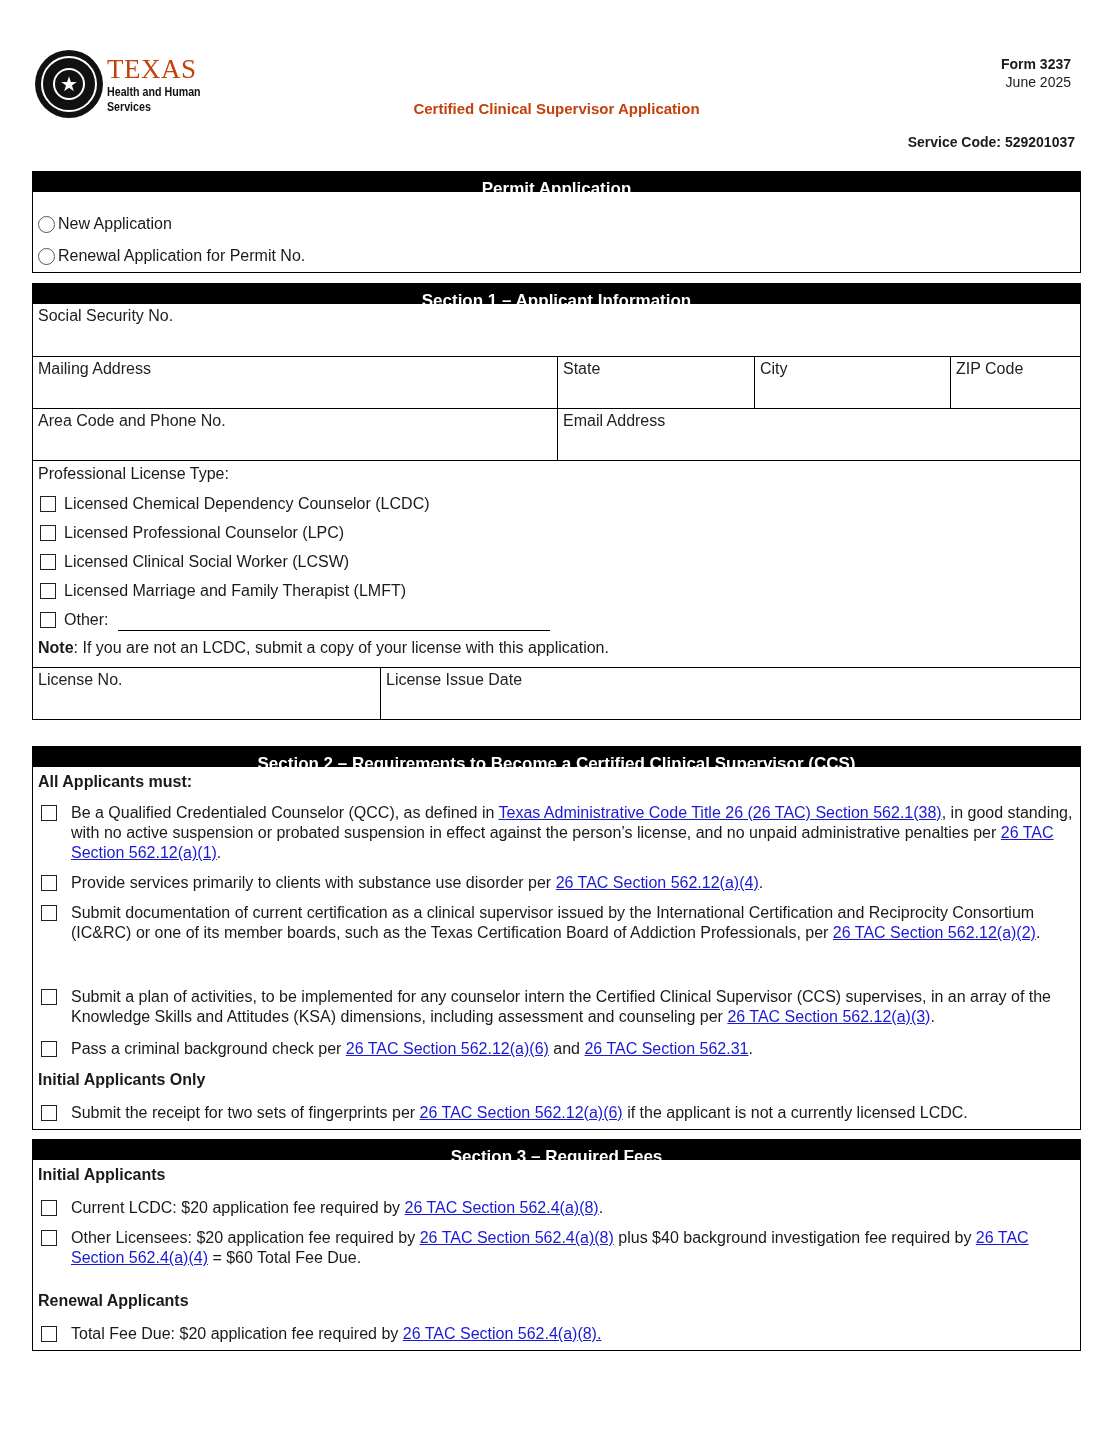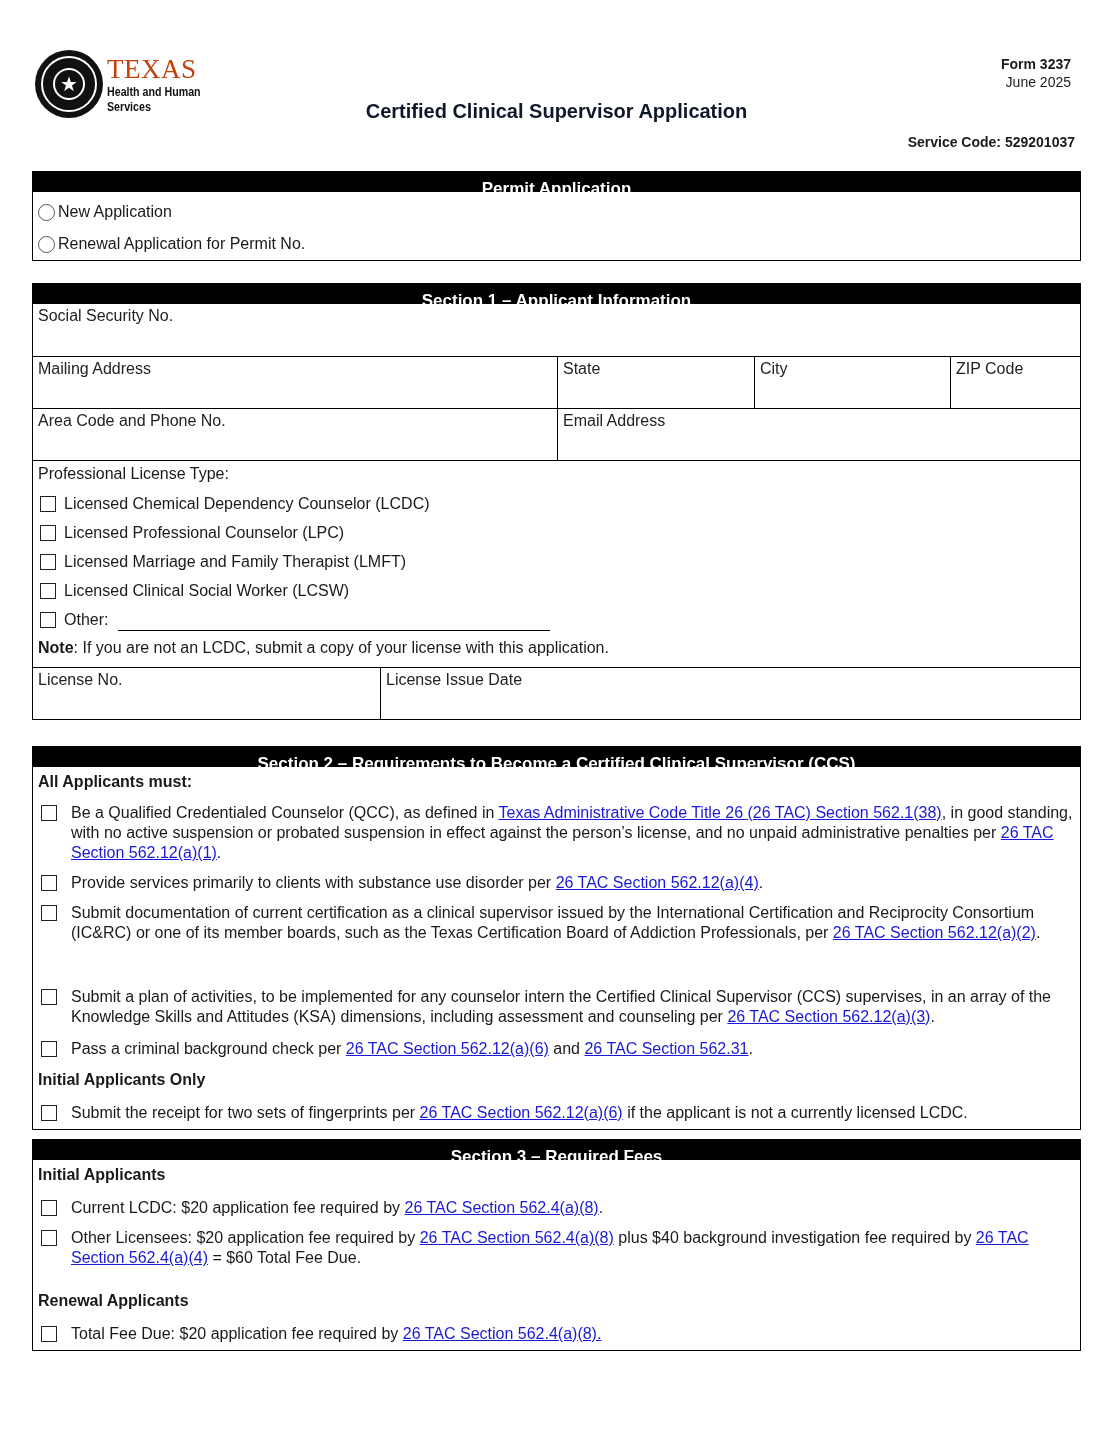--- a/index.html
+++ b/index.html
@@ -11,21 +11,21 @@
   .logo { position: absolute; left: 35px; top: 48px; width: 240px; height: 72px; display: flex; align-items: center; }
   .seal { width: 68px; height: 68px; border-radius: 50%; background: #111; position: relative; flex: none; }
   .seal .ring { position: absolute; left: 6px; top: 6px; width: 56px; height: 56px; border-radius: 50%; border: 2px solid #fff; }
   .seal .inner { position: absolute; left: 18px; top: 18px; width: 32px; height: 32px; border-radius: 50%; border: 2px solid #fff; background: #111; display:flex; align-items:center; justify-content:center; color:#fff; font-size: 20px; line-height: 1; }
   .logo-text { margin-left: 4px; line-height: 1; }
   .logo-text .t1 { font-family: "Liberation Serif", serif; font-size: 27px; color: #c2410c; letter-spacing: 0.5px; }
   .logo-text .t2 { font-family: "Liberation Sans", sans-serif; font-weight: bold; font-size: 13px; color: #111; margin-top: 2px; transform: scaleX(0.82); transform-origin: left; white-space: nowrap; }
 
   .form-no { position: absolute; right: 42px; top: 55px; text-align: right; font-size: 14px; line-height: 18px; }
   .form-no .fno { font-weight: bold; }
-  .doc-title { position: absolute; left: 0; width: 1113px; top: 100px; text-align: center; font-weight: bold; font-size: 20px; color: #0f172a; }
+  .doc-title { position: absolute; left: 0; width: 1113px; top: 100px; text-align: center; font-weight: bold; font-size: 15px; color: #c2410c; }
   .service-code { position: absolute; right: 38px; top: 134px; font-weight: bold; font-size: 14px; }
 
   
   .section { position: absolute; left: 32px; width: 1049px; border: 1px solid #000; }
   .sec-head { background: #000; color: #fff; font-weight: bold; font-size: 17px; text-align: center; height: 20px; line-height: 33px; }
   .cell-label { font-size: 16px; color: #222; }
 
   
   .radio-row { display: flex; align-items: center; height: 32px; padding-left: 5px; font-size: 16px; }
   .radio { width: 17px; height: 17px; border: 1px solid #555; border-radius: 50%; margin-right: 3px; flex: none; }
@@ -65,21 +65,21 @@
 
 <div class="form-no">
   <div class="fno">Form 3237</div>
   <div>June 2025</div>
 </div>
 <div class="doc-title">Certified Clinical Supervisor Application</div>
 <div class="service-code">Service Code: 529201037</div>
 
 <div class="section" style="top:171px;">
   <div class="sec-head">Permit Application</div>
-  <div style="padding-top:4px;">
+  <div style="padding-top:16px;">
     <div class="radio-row">
       <span class="radio"></span>
       <span>New Application</span>
     </div>
     <div class="radio-row">
       <span class="radio"></span>
       <span>Renewal Application for Permit No.</span>
     </div>
   </div>
 </div>
@@ -118,25 +118,25 @@
     <div class="row">
       <span class="cb"></span>
       <span>Licensed Chemical Dependency Counselor (LCDC)</span>
     </div>
     <div class="row">
       <span class="cb"></span>
       <span>Licensed Professional Counselor (LPC)</span>
     </div>
     <div class="row">
       <span class="cb"></span>
+      <span>Licensed Clinical Social Worker (LCSW)</span>
+    </div>
+    <div class="row">
+      <span class="cb"></span>
       <span>Licensed Marriage and Family Therapist (LMFT)</span>
-    </div>
-    <div class="row">
-      <span class="cb"></span>
-      <span>Licensed Clinical Social Worker (LCSW)</span>
     </div>
     <div class="row">
       <span class="cb"></span>
       <span>Other:</span>
       <span class="other-line"></span>
     </div>
     <div style="height:28px;line-height:28px;font-size:16px;">
       <b>Note</b><span>: If you are not an LCDC, submit a copy of your license with this application.</span>
     </div>
   </div>

